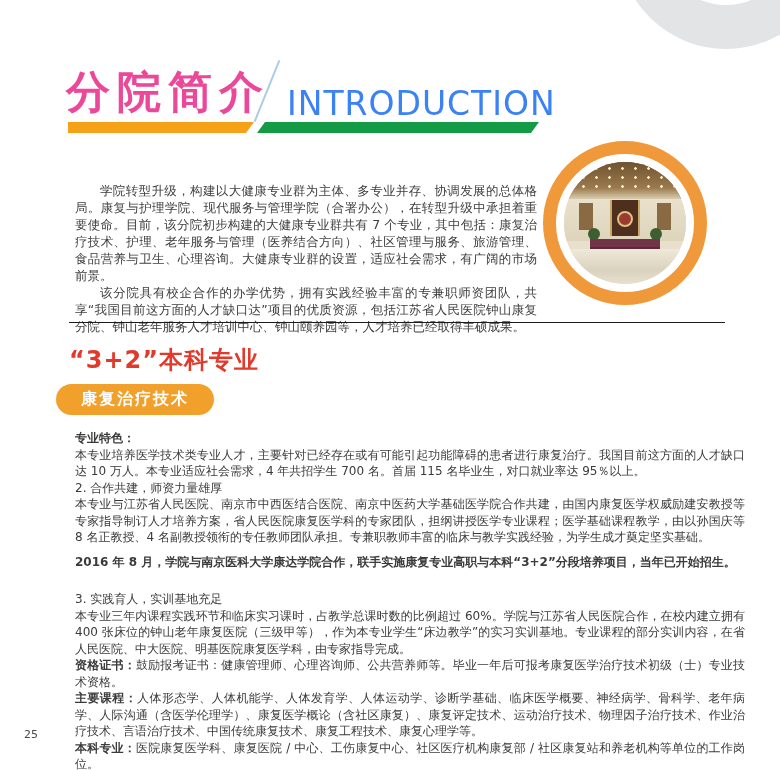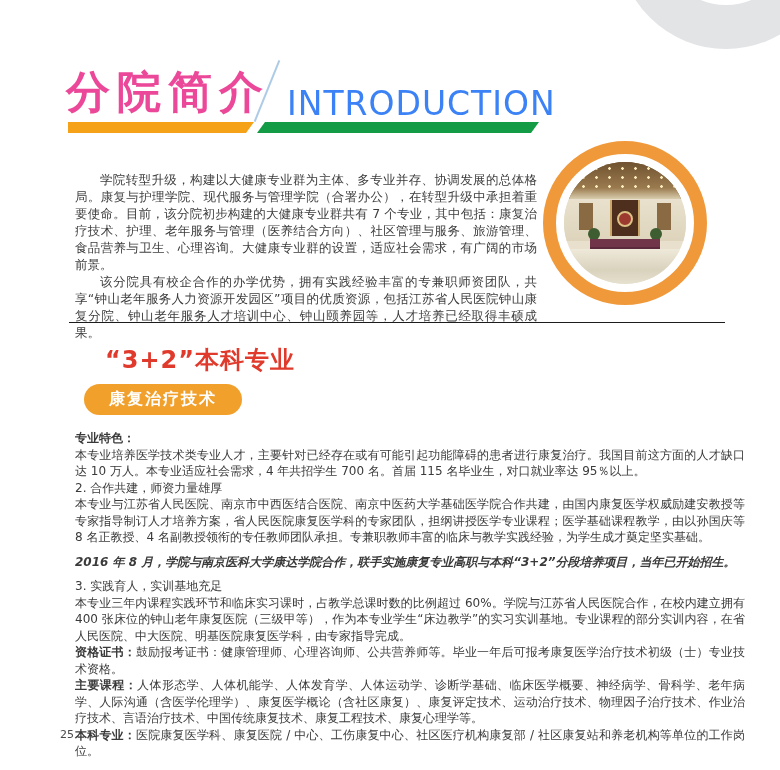--- a/index.html
+++ b/index.html
@@ -47,40 +47,40 @@
   .ph-plant-l { position:absolute; left:20%; top:54%; width:12px; height:12px; border-radius:50%;
                 background:#3e5e32; }
   .ph-plant-r { position:absolute; right:20%; top:54%; width:12px; height:12px; border-radius:50%;
                 background:#3e5e32; }
   .ph-desk { position:absolute; left:50%; top:63%; width:70px; height:10px; margin-left:-35px;
              background:#71354a; border-bottom:2px solid #5a2a3c; }
   .ph-floor { position:absolute; left:0; top:71%; width:100%; height:29%;
               background:linear-gradient(#efe9da,#d9d2bd 60%,#e6e0cf); }
 
   
-  .intro { position:absolute; left:75px; top:171px; width:462px; font-size:12.5px;
+  .intro { position:absolute; left:75px; top:182px; width:462px; font-size:12.5px;
            line-height:17px; color:#3d3d3d; text-align:justify; }
   .intro p { text-indent:2em; }
 
   .divider { position:absolute; left:69px; top:322px; width:656px; height:1px; background:#1c1c1c; }
 
   
   .sec-title { position:absolute; left:69px; top:344px; font-size:24px; font-weight:bold;
-               color:#e03a2c; letter-spacing:1px;margin-left:36px; }
-  .badge { position:absolute; left:84px; top:384px; width:158px; height:31px; border-radius:16px;
+               color:#e03a2c; letter-spacing:1px; }
+  .badge { position:absolute; left:56px; top:384px; width:158px; height:31px; border-radius:16px;
            background:#f2a02c; color:#ffffff; font-size:16px; font-weight:bold;
            display:flex; align-items:center; justify-content:center; letter-spacing:2px; }
 
   
   .content { position:absolute; left:75px; top:430px; width:670px; font-size:12px;
              line-height:16.5px; color:#3a3a3a; text-align:justify; }
   .content .bold { font-weight:bold; }
-  .content p.gap { margin-top:8px; margin-bottom:8px;font-style:italic; }
+  .content p.gap { margin-top:8px; margin-bottom:21px; }
 
-  .page-num { position:absolute; left:24px; top:728px; font-size:11px; color:#4a4a4a;margin-left:36px; }
+  .page-num { position:absolute; left:24px; top:728px; font-size:11px; color:#4a4a4a; }
 </style>
 </head>
 <body>
 
 <div class="page">
 
   <div class="gray-arc"></div>
 
   <div class="title-cn">分院简介</div>
   <div class="title-slash"></div>
@@ -99,21 +99,21 @@
       <div class="ph-emblem"></div>
       <div class="ph-plant-l"></div>
       <div class="ph-plant-r"></div>
       <div class="ph-desk"></div>
       <div class="ph-floor"></div>
     </div>
   </div>
 
   <div class="intro">
     <p>学院转型升级，构建以大健康专业群为主体、多专业并存、协调发展的总体格局。康复与护理学院、现代服务与管理学院（合署办公），在转型升级中承担着重要使命。目前，该分院初步构建的大健康专业群共有 7 个专业，其中包括：康复治疗技术、护理、老年服务与管理（医养结合方向）、社区管理与服务、旅游管理、食品营养与卫生、心理咨询。大健康专业群的设置，适应社会需求，有广阔的市场前景。</p>
-    <p>该分院具有校企合作的办学优势，拥有实践经验丰富的专兼职师资团队，共享“钟山老年服务人力资源开发园区”项目的优质资源，包括江苏省人民医院钟山康复分院、钟山老年服务人才培训中心、钟山颐养园等，人才培养已经取得丰硕成果。</p>
+    <p>该分院具有校企合作的办学优势，拥有实践经验丰富的专兼职师资团队，共享“我国目前这方面的人才缺口达”项目的优质资源，包括江苏省人民医院钟山康复分院、钟山老年服务人才培训中心、钟山颐养园等，人才培养已经取得丰硕成果。</p>
   </div>
 
   <div class="divider"></div>
 
   <div class="sec-title">“3+2”本科专业</div>
   <div class="badge">康复治疗技术</div>
 
   <div class="content">
     <p class="bold">专业特色：</p>
     <p>本专业培养医学技术类专业人才，主要针对已经存在或有可能引起功能障碍的患者进行康复治疗。我国目前这方面的人才缺口达 10 万人。本专业适应社会需求，4 年共招学生 700 名。首届 115 名毕业生，对口就业率达 95％以上。</p>

